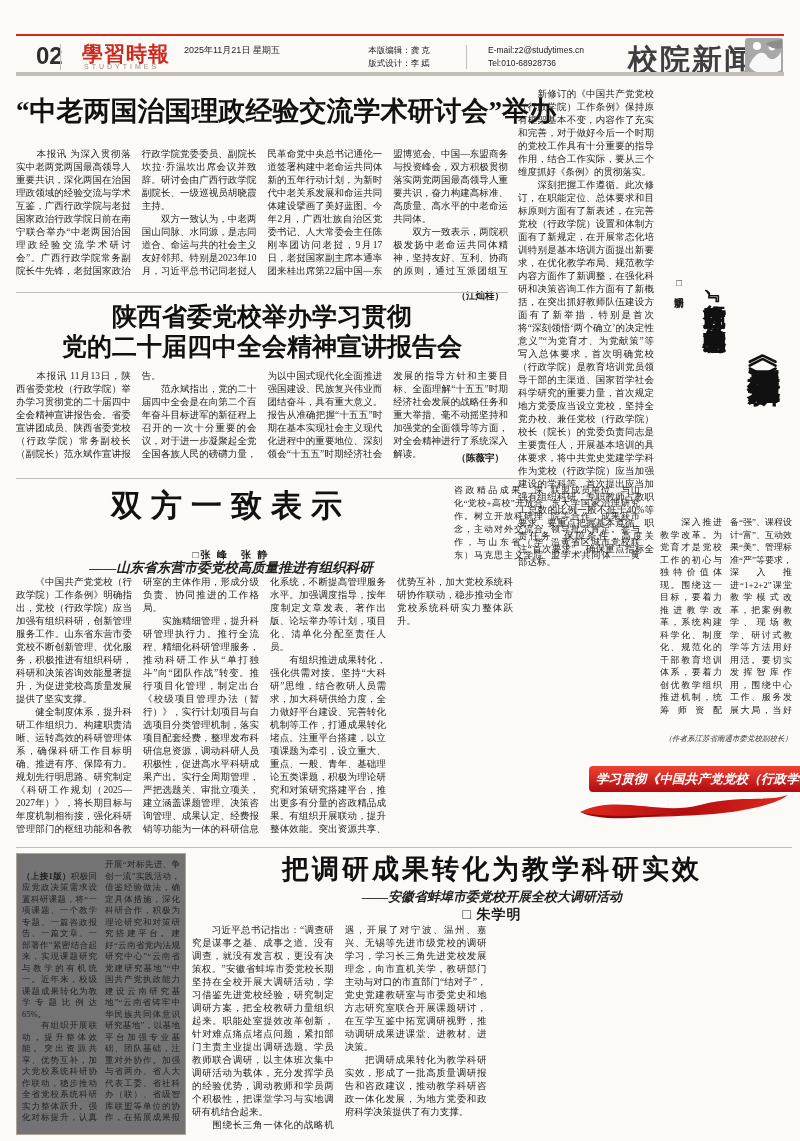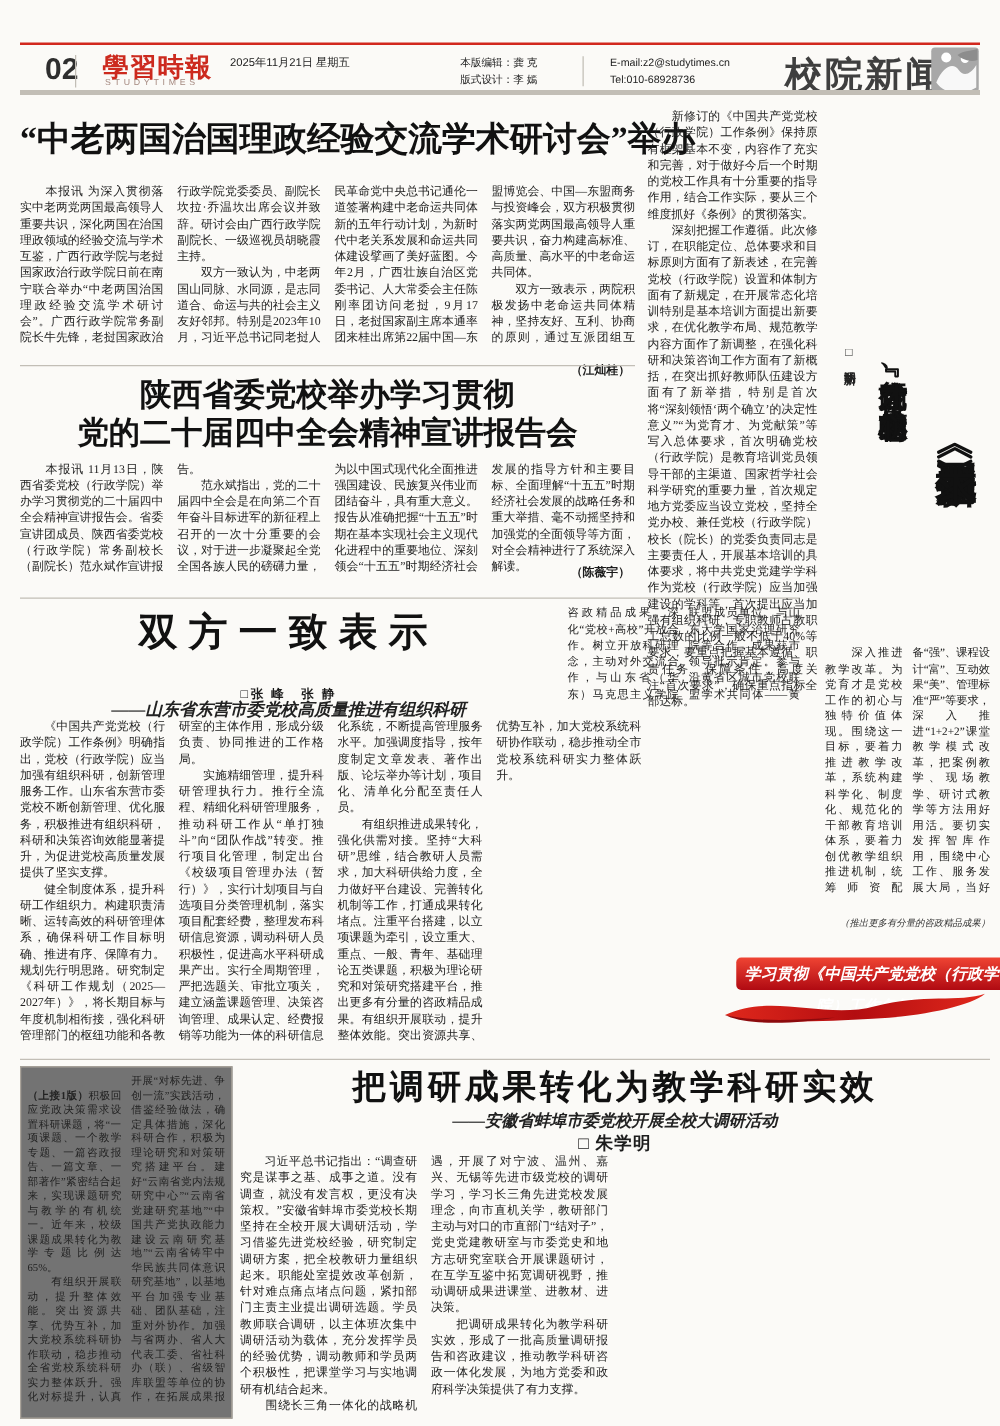--- a/index.html
+++ b/index.html
@@ -81,21 +81,21 @@
 　　有组织推进成果转化，强化供需对接。坚持“大科研”思维，结合教研人员需求，加大科研供给力度，全力做好平台建设、完善转化机制等工作，打通成果转化堵点。注重平台搭建，以立项课题为牵引，设立重大、重点、一般、青年、基础理论五类课题，积极为理论研究和对策研究搭建平台，推出更多有分量的咨政精品成果。有组织开展联动，提升整体效能。突出资源共享、优势互补，加大党校系统科研协作联动，稳步推动全市党校系统科研实力整体跃升。</div>
 
 <div class="abs bt" style="left:518px; top:88px; width:136px; height:668px;">　　新修订的《中国共产党党校（行政学院）工作条例》保持原有框架基本不变，内容作了充实和完善，对于做好今后一个时期的党校工作具有十分重要的指导作用，结合工作实际，要从三个维度抓好《条例》的贯彻落实。
 　　深刻把握工作遵循。此次修订，在职能定位、总体要求和目标原则方面有了新表述，在完善党校（行政学院）设置和体制方面有了新规定，在开展常态化培训特别是基本培训方面提出新要求，在优化教学布局、规范教学内容方面作了新调整，在强化科研和决策咨询工作方面有了新概括，在突出抓好教师队伍建设方面有了新举措，特别是首次将“深刻领悟‘两个确立’的决定性意义”“为党育才、为党献策”等写入总体要求，首次明确党校（行政学院）是教育培训党员领导干部的主渠道、国家哲学社会科学研究的重要力量，首次规定地方党委应当设立党校，坚持全党办校、兼任党校（行政学院）校长（院长）的党委负责同志是主要责任人，开展基本培训的具体要求，将中共党史党建学学科作为党校（行政学院）应当加强建设的学科等，首次提出应当加强有组织科研，专职教师占教职工总数的比例一般不低于40%等要求，要重点把握基本遵循、职责任务、保障条件，高度关注“首次要求”，确保重点指标全部达标。</div>
 
 <div class="abs vert hl" style="left:552px; top:90px; height:416px; font-size:23px; line-height:38px; white-space:normal; transform:translateX(143px);">践行『为党育才、为党献策』的党校初心</div>
 <div class="abs vert hl" style="left:738px; top:190px; height:310px; font-size:33px; line-height:52px; white-space:normal;">把握《条例》新要求</div>
 <div class="abs vert" style="left:672px; top:278px; height:110px; font-size:9.5px; font-weight:bold; color:#222;">□ 汤新明</div>
 
 <div class="abs bt cols2" style="left:660px; top:516px; width:132px; height:212px; font-size:9px; line-height:12.5px;">　　深入推进教学改革。为党育才是党校工作的初心与独特价值体现。围绕这一目标，要着力推进教学改革，系统构建科学化、制度化、规范化的干部教育培训体系，要着力创优教学组织推进机制，统筹师资配备“强”、课程设计“富”、互动效果“美”、管理标准“严”等要求，深入推进“1+2+2”课堂教学模式改革，把案例教学、现场教学、研讨式教学等方法用好用活。要切实发挥智库作用，围绕中心工作、服务发展大局，当好党委和政府的“思想库”“智囊团”，积极建言献策，找准价值所在。要强化服务意识，提高教学质量，推进党的创新理论最新成果进课堂、进头脑，引导学员不断增强政治判断力、政治领悟力、政治执行力，做到积极发声、正确发声。</div>
-<div class="abs kai" style="left:658px; top:734px; width:134px; font-size:7.5px; color:#333; text-align:right;">（推出更多有分量的咨政精品成果）</div>
+<div class="abs kai" style="left:658px; top:734px; width:134px; font-size:7.5px; color:#333; text-align:right;">（作者系江苏省南通市委党校副校长）</div>
 
 <div class="abs sans" style="left:575px; top:766px; width:217px; height:26px; background:linear-gradient(180deg,#ef4433,#b00a12); color:#fff;
             font-size:12.5px; font-weight:bold; font-style:italic; line-height:26px; text-align:center; border-radius:4px; letter-spacing:0.2px;">学习贯彻《中国共产党党校（行政学院）工作条例》</div>
 <div class="abs" style="left:578px; top:792px; width:212px; height:28px;">
   <svg width="212" height="28" viewBox="0 0 212 28">
     <defs>
       <linearGradient id="rg" x1="0" y1="0" x2="1" y2="0">
         <stop offset="0" stop-color="#e0281c"></stop>
           <stop offset="0.5" stop-color="#b30d10"></stop>
           <stop offset="1" stop-color="#e0281c"></stop>

